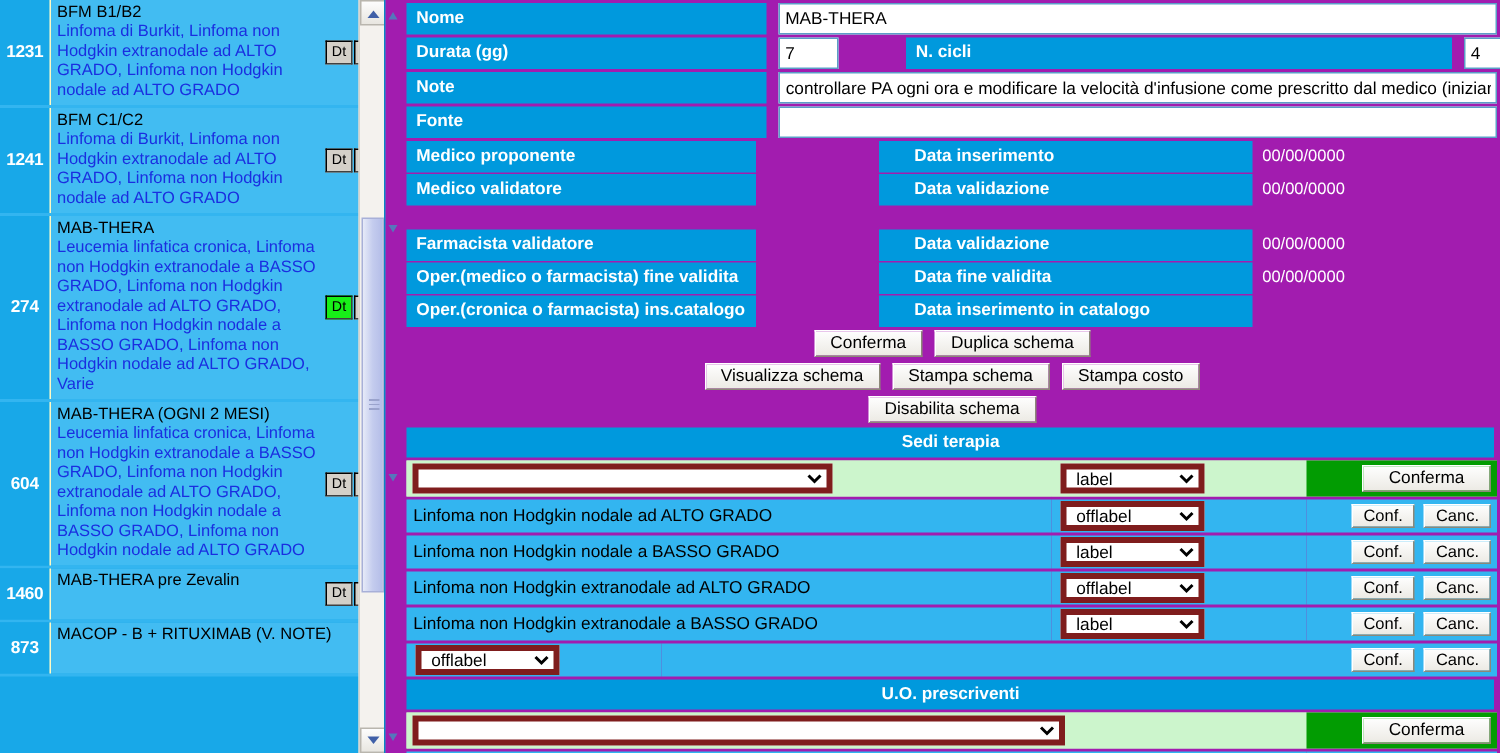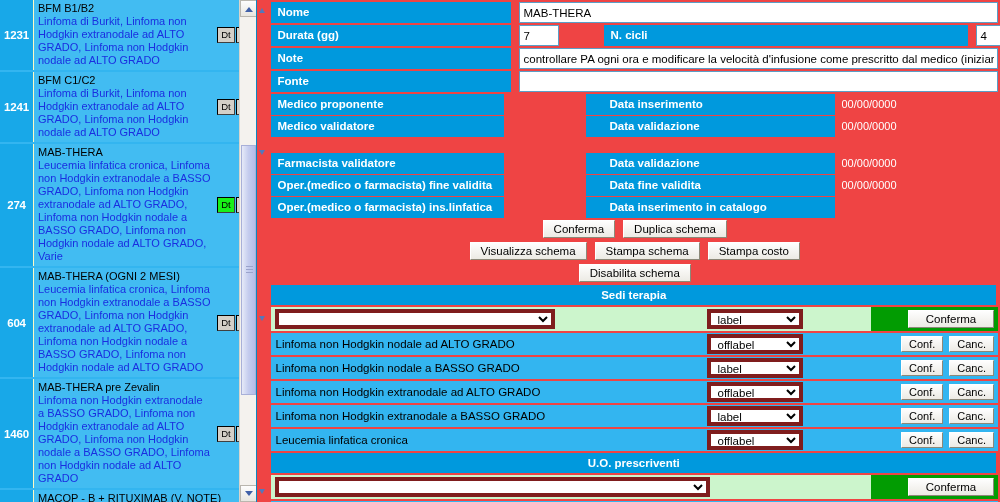--- a/index.html
+++ b/index.html
@@ -129,21 +129,21 @@
     margin-top: -4px;
     width: 7px; height: 8px;
     background: repeating-linear-gradient(#9aa3cc 0 1px, transparent 1px 3px);
   }
 
   
   #right-panel {
     position: relative;
     flex: 1 1 auto;
     height: 502px;
-    background: #ef4444;
+    background: #a21caf;
     padding: 2px 2px 0 14px;
     overflow: hidden;
   }
   .frm-row {
     display: flex;
     align-items: stretch;
     margin-bottom: 2px;
   }
   .lbl {
     background: #0099dd;
@@ -367,21 +367,20 @@
           </div>
           <div class="scheme-actions">
             <span class="mini-btn">Dt</span>
             <span class="mini-btn">Sc</span>
           </div>
         </div>
         <div class="scheme-row">
           <div class="scheme-id">1460</div>
           <div class="scheme-body">
             <div class="scheme-title">MAB-THERA pre Zevalin</div>
-            <div class="scheme-desc">Linfoma non Hodgkin extranodale a BASSO GRADO, Linfoma non Hodgkin extranodale ad ALTO GRADO, Linfoma non Hodgkin nodale a BASSO GRADO, Linfoma non Hodgkin nodale ad ALTO GRADO</div>
           </div>
           <div class="scheme-actions">
             <span class="mini-btn">Dt</span>
             <span class="mini-btn">Sc</span>
           </div>
         </div>
         <div class="scheme-row">
           <div class="scheme-id">873</div>
           <div class="scheme-body">
             <div class="scheme-title">MACOP - B + RITUXIMAB (V. NOTE)</div>
@@ -465,21 +464,21 @@
           <div class="lbl w249">Data validazione</div>
           <div class="datecell">00/00/0000</div>
         </div>
         <div class="frm-row" style="margin-bottom: 1px;">
           <div class="lbl w233">Oper.(medico o farmacista) fine validita</div>
           <div style="width: 82px; flex: 0 0 82px;"></div>
           <div class="lbl w249">Data fine validita</div>
           <div class="datecell">00/00/0000</div>
         </div>
         <div class="frm-row" style="margin-bottom: 1px;">
-          <div class="lbl w233">Oper.(medico o farmacista) ins.linfatica</div>
+          <div class="lbl w233">Oper.(cronica o farmacista) ins.catalogo</div>
           <div style="width: 82px; flex: 0 0 82px;"></div>
           <div class="lbl w249">Data inserimento in catalogo</div>
           <div class="datecell"></div>
         </div>
       </div>
 
     <div class="btnrow">
       <button class="btn">Conferma</button>
       <button class="btn">Duplica schema</button>
     </div>
@@ -539,21 +538,20 @@
           <div class="sedi-name">Linfoma non Hodgkin extranodale a BASSO GRADO</div>
           <div class="sedi-mode">
             <select class="sel w96"><option>label</option><option>offlabel</option></select>
           </div>
           <div class="sedi-act">
             <button class="btn sm" style="min-width: 42px;">Conf.</button>
             <button class="btn sm" style="min-width: 42px;">Canc.</button>
           </div>
         </div>
         <div class="sedi-row">
-          <div class="sedi-name">Leucemia linfatica cronica</div>
           <div class="sedi-mode">
             <select class="sel w96"><option>label</option><option selected="">offlabel</option></select>
           </div>
           <div class="sedi-act">
             <button class="btn sm" style="min-width: 42px;">Conf.</button>
             <button class="btn sm" style="min-width: 42px;">Canc.</button>
           </div>
         </div>
       </div>
 

